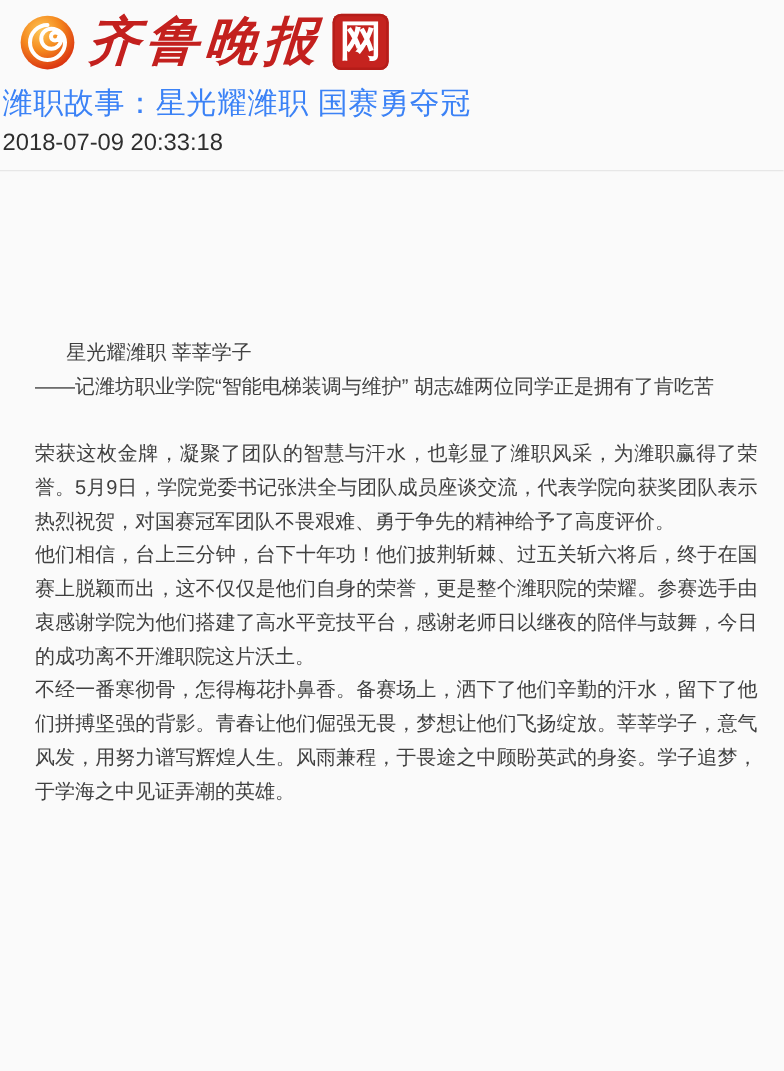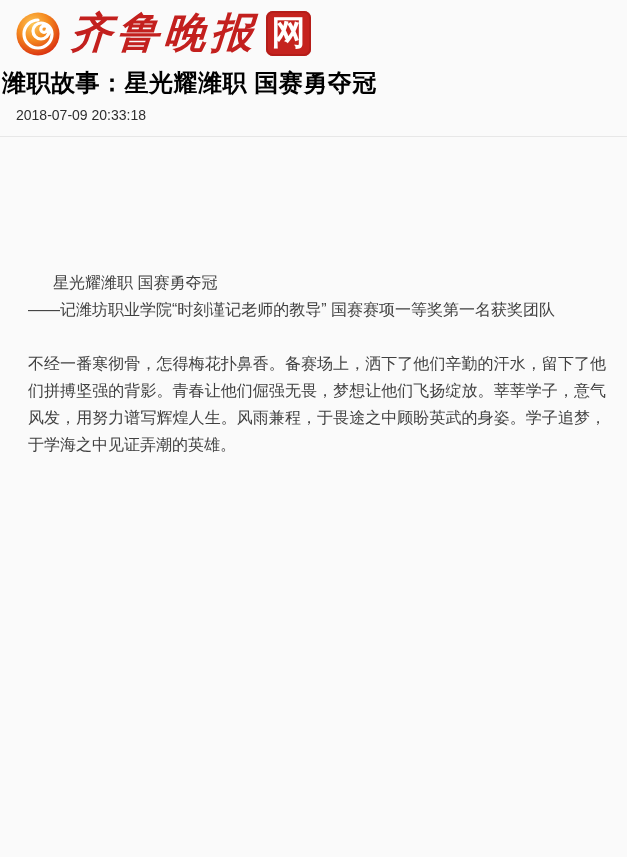--- a/index.html
+++ b/index.html
@@ -28,26 +28,26 @@
     width:45px; height:45px; background:#c5231f; border-radius:7px;
     color:#ffffff; font-size:34px; font-weight:bold;
     display:flex; align-items:center; justify-content:center;
     box-shadow:inset 0 0 0 2px #b51d19;
     margin-left:2px;
   }
 
   
   .article-title {
     margin:8px 2px 0 2px;
-    font-size:24px; line-height:30px; font-weight:bold; color:#000000;
+    font-size:24px; line-height:30px; font-weight:normal; color:#3b82f6;
     letter-spacing:0.5px;
   }
   .article-date {
-    margin:7px 2px 11px 16px;
-    font-size:14px; line-height:20px; color:#2e2e2e; font-weight:normal;
+    margin:7px 2px 11px 2px;
+    font-size:19px; line-height:20px; color:#2e2e2e; font-weight:normal;
   }
   .header-divider { border:none; border-top:1px solid #e7e7e7; height:0; width:627px; }
 
   
   .article-body {
     margin:132px 21px 0 28px;
     font-size:16px; line-height:27px; color:#404040;
     text-align:justify;
   }
   .article-body p { margin:0; }
@@ -76,19 +76,21 @@
       <span class="logo-net">网</span>
     </a>
   </div>
 
   <h1 class="article-title">潍职故事：星光耀潍职 国赛勇夺冠</h1>
   <div class="article-date">2018-07-09 20:33:18</div>
 
   <hr class="header-divider">
 
   <div class="article-body">
-    <p class="indent">星光耀潍职 国赛勇夺冠</p>
-    <p>——记潍坊职业学院“时刻谨记老师的教导” 国赛赛项一等奖第一名获奖团队</p>
+    <p class="indent">星光耀潍职 莘莘学子</p>
+    <p>——记潍坊职业学院“智能电梯装调与维护” 胡志雄两位同学正是拥有了肯吃苦</p>
     <div class="gap-line"></div>
+    <p>荣获这枚金牌，凝聚了团队的智慧与汗水，也彰显了潍职风采，为潍职赢得了荣誉。5月9日，学院党委书记张洪全与团队成员座谈交流，代表学院向获奖团队表示热烈祝贺，对国赛冠军团队不畏艰难、勇于争先的精神给予了高度评价。</p>
+    <p>他们相信，台上三分钟，台下十年功！他们披荆斩棘、过五关斩六将后，终于在国赛上脱颖而出，这不仅仅是他们自身的荣誉，更是整个潍职院的荣耀。参赛选手由衷感谢学院为他们搭建了高水平竞技平台，感谢老师日以继夜的陪伴与鼓舞，今日的成功离不开潍职院这片沃土。</p>
     <p>不经一番寒彻骨，怎得梅花扑鼻香。备赛场上，洒下了他们辛勤的汗水，留下了他们拼搏坚强的背影。青春让他们倔强无畏，梦想让他们飞扬绽放。莘莘学子，意气风发，用努力谱写辉煌人生。风雨兼程，于畏途之中顾盼英武的身姿。学子追梦，于学海之中见证弄潮的英雄。</p>
   </div>
 
 </div>
 
 </body></html>

